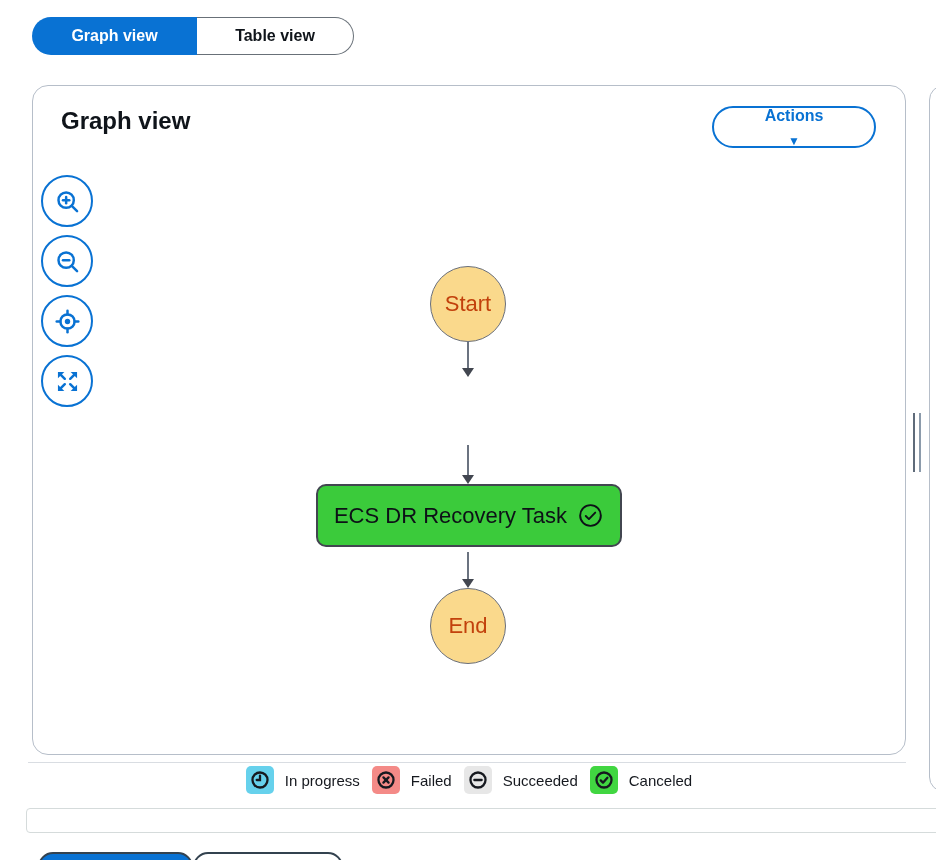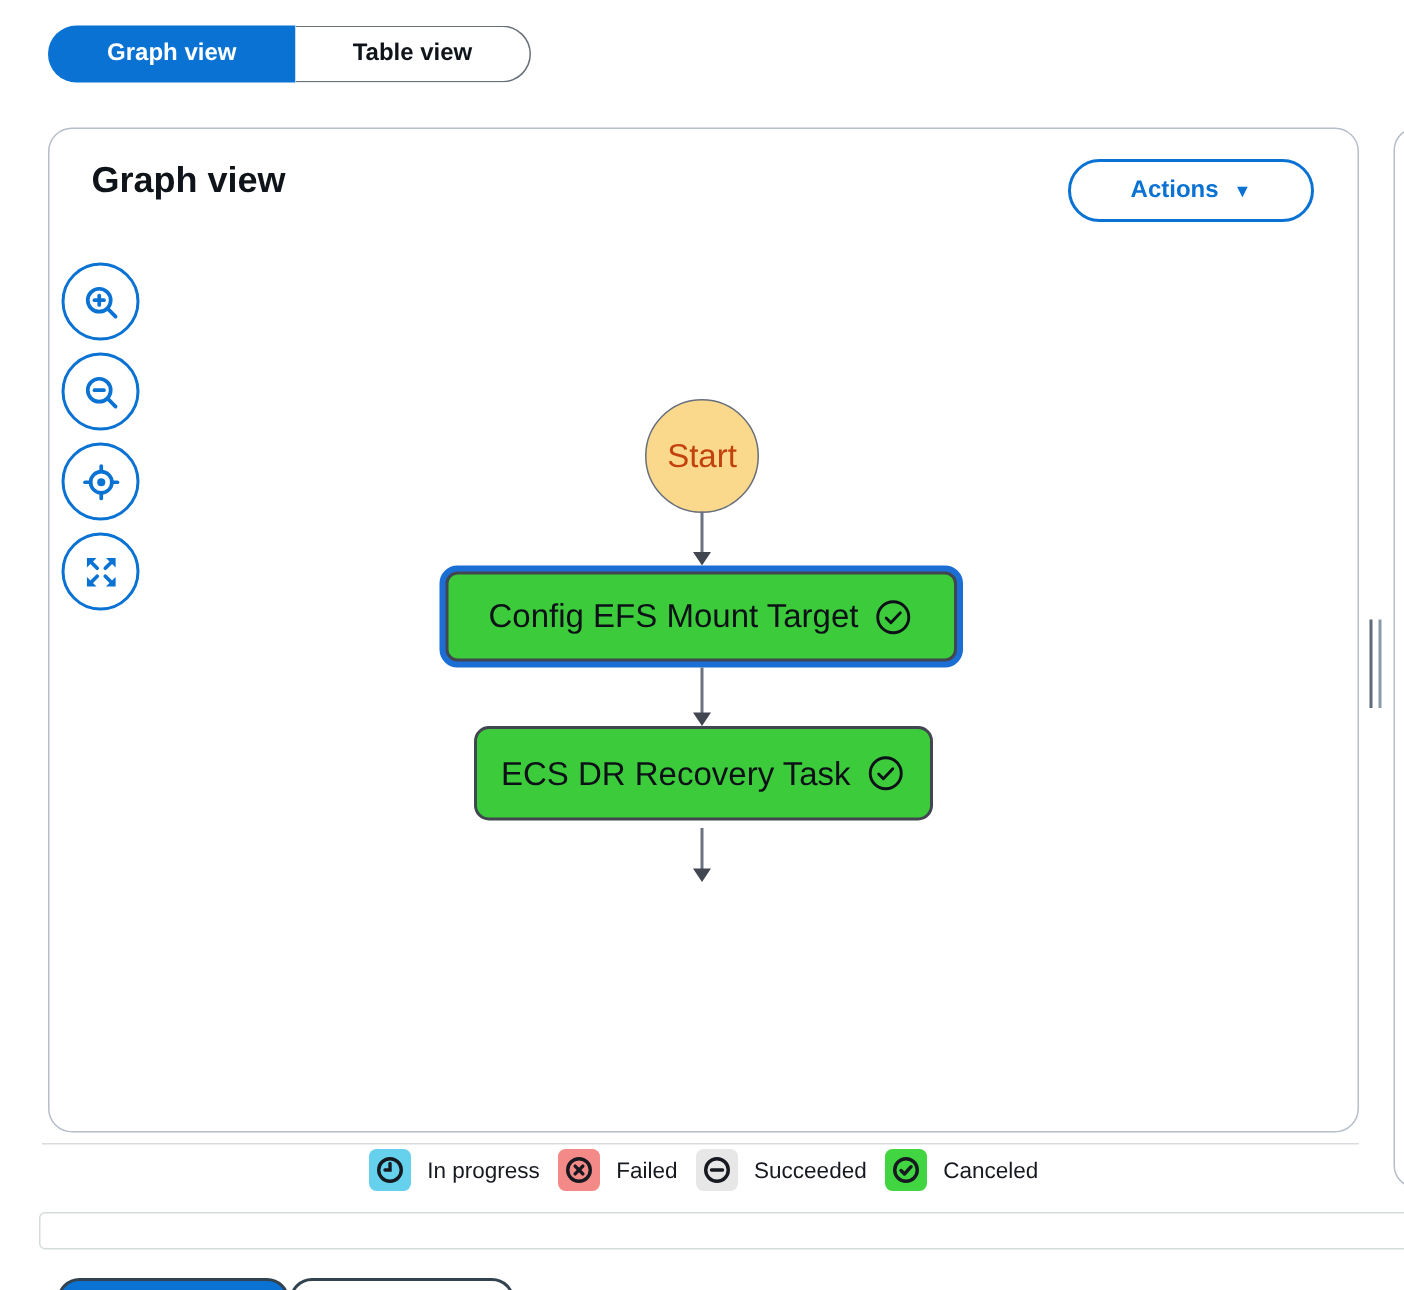--- a/index.html
+++ b/index.html
@@ -11,21 +11,21 @@
   .seg { display:flex; align-items:center; justify-content:center; font-size:16px; font-weight:700; cursor:pointer; }
   .seg.blue { width:165px; background:#0972d3; color:#fff; border-radius:19px 0 0 19px; }
   .seg.white { width:157px; background:#fff; color:#0f141a; border:1.5px solid #687078; border-left:none; border-radius:0 19px 19px 0; }
 
   
   .main-card { position:absolute; left:32px; top:85px; width:874px; height:670px;
     background:#fff; border:1px solid #b6bec9; border-radius:16px; }
   .card-title { position:absolute; left:28px; top:21px; font-size:24px; font-weight:700; color:#0f141a; }
   .actions-btn { position:absolute; right:29px; top:20px; height:42px; width:164px;
     border:2px solid #0972d3; border-radius:21px; background:#fff; color:#0972d3;
-    font-size:16px; font-weight:700; display:flex; align-items:center; justify-content:center; gap:10px; cursor:pointer; }
+    font-size:16px; font-weight:700; display:flex; align-items:center; justify-content:center; gap:10px; cursor:pointer;flex-direction:column; }
   .actions-caret { font-size:12px; line-height:1; }
 
   
   .zoom-col { position:absolute; left:8px; top:89px; display:flex; flex-direction:column; gap:8px; }
   .zoom-btn { width:52px; height:52px; border-radius:50%; border:2.5px solid #0972d3; background:#fff;
     display:flex; align-items:center; justify-content:center; cursor:pointer; }
 
   
   .g-circle { position:absolute; width:76px; height:76px; border-radius:50%;
     background:#fad98c; border:1.5px solid #696f7b; display:flex; align-items:center; justify-content:center;
@@ -139,31 +139,20 @@
     </div>
   </div>
 
   <div class="g-circle circ-start">Start</div>
 
   <div class="arrow arrow1">
     <div class="line"></div>
       <div class="head"></div>
   </div>
 
-  <div class="node-sel-wrap">
-    <div class="node-inner">
-      <span>Config EFS Mount Target</span>
-      <span>
-        <svg width="27" height="27" viewBox="0 0 24 24" fill="none" stroke="#0d1117" stroke-width="1.7" stroke-linecap="round" stroke-linejoin="round">
-          <circle cx="12" cy="12" r="9.2"></circle>
-          <path d="M7.8 12.4 L10.6 15.2 L16.2 9.4"></path>
-        </svg>
-      </span>
-    </div>
-  </div>
 
   <div class="arrow arrow2">
     <div class="line"></div>
       <div class="head"></div>
   </div>
 
   <div class="node-plain">
     <span>ECS DR Recovery Task</span>
     <span>
       <svg width="27" height="27" viewBox="0 0 24 24" fill="none" stroke="#0d1117" stroke-width="1.7" stroke-linecap="round" stroke-linejoin="round">
@@ -171,20 +160,21 @@
         <path d="M7.8 12.4 L10.6 15.2 L16.2 9.4"></path>
       </svg>
     </span>
   </div>
 
   <div class="arrow arrow3">
     <div class="line"></div>
       <div class="head"></div>
   </div>
 
+  <div class="g-circle circ-end">End</div>
 </div>
 
 <div class="panel-sep"></div>
 
 <div class="legend-row">
 
   <div class="legend-item">
     <span class="legend-chip" style="background-color: rgb(102, 209, 236);">
       <svg width="22" height="22" viewBox="0 0 24 24" fill="none" stroke="#16191f" stroke-width="2.5" stroke-linecap="round">
         <circle cx="12" cy="12" r="8.2"></circle>

